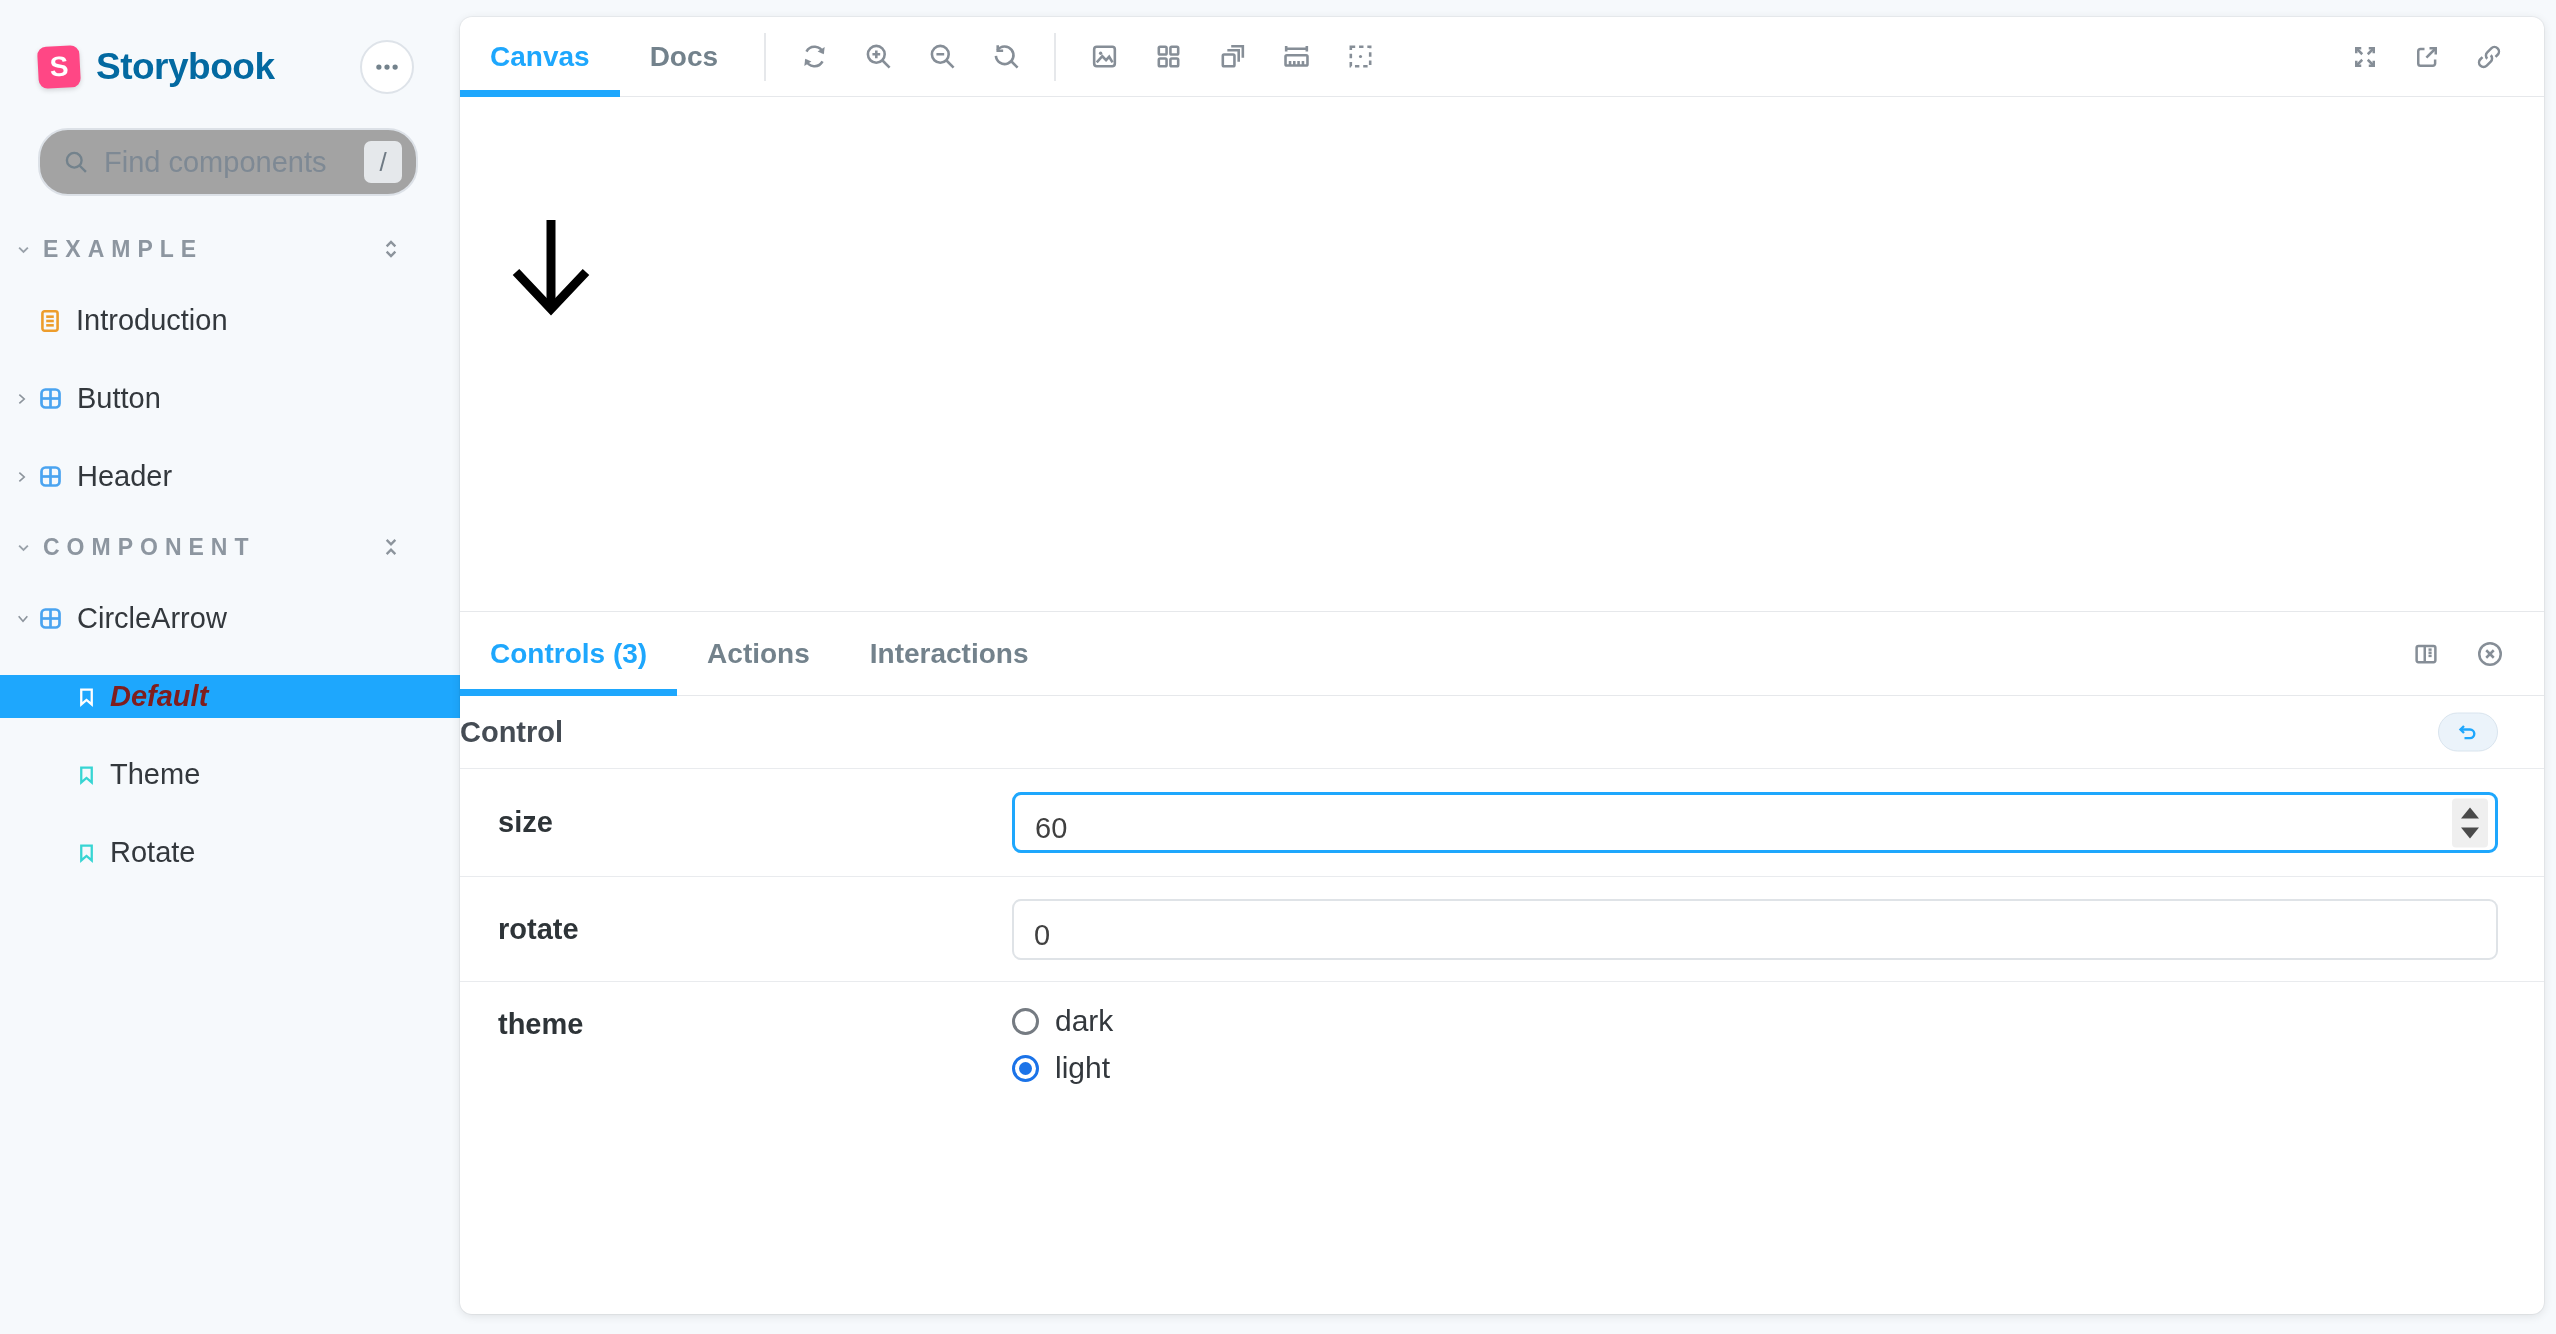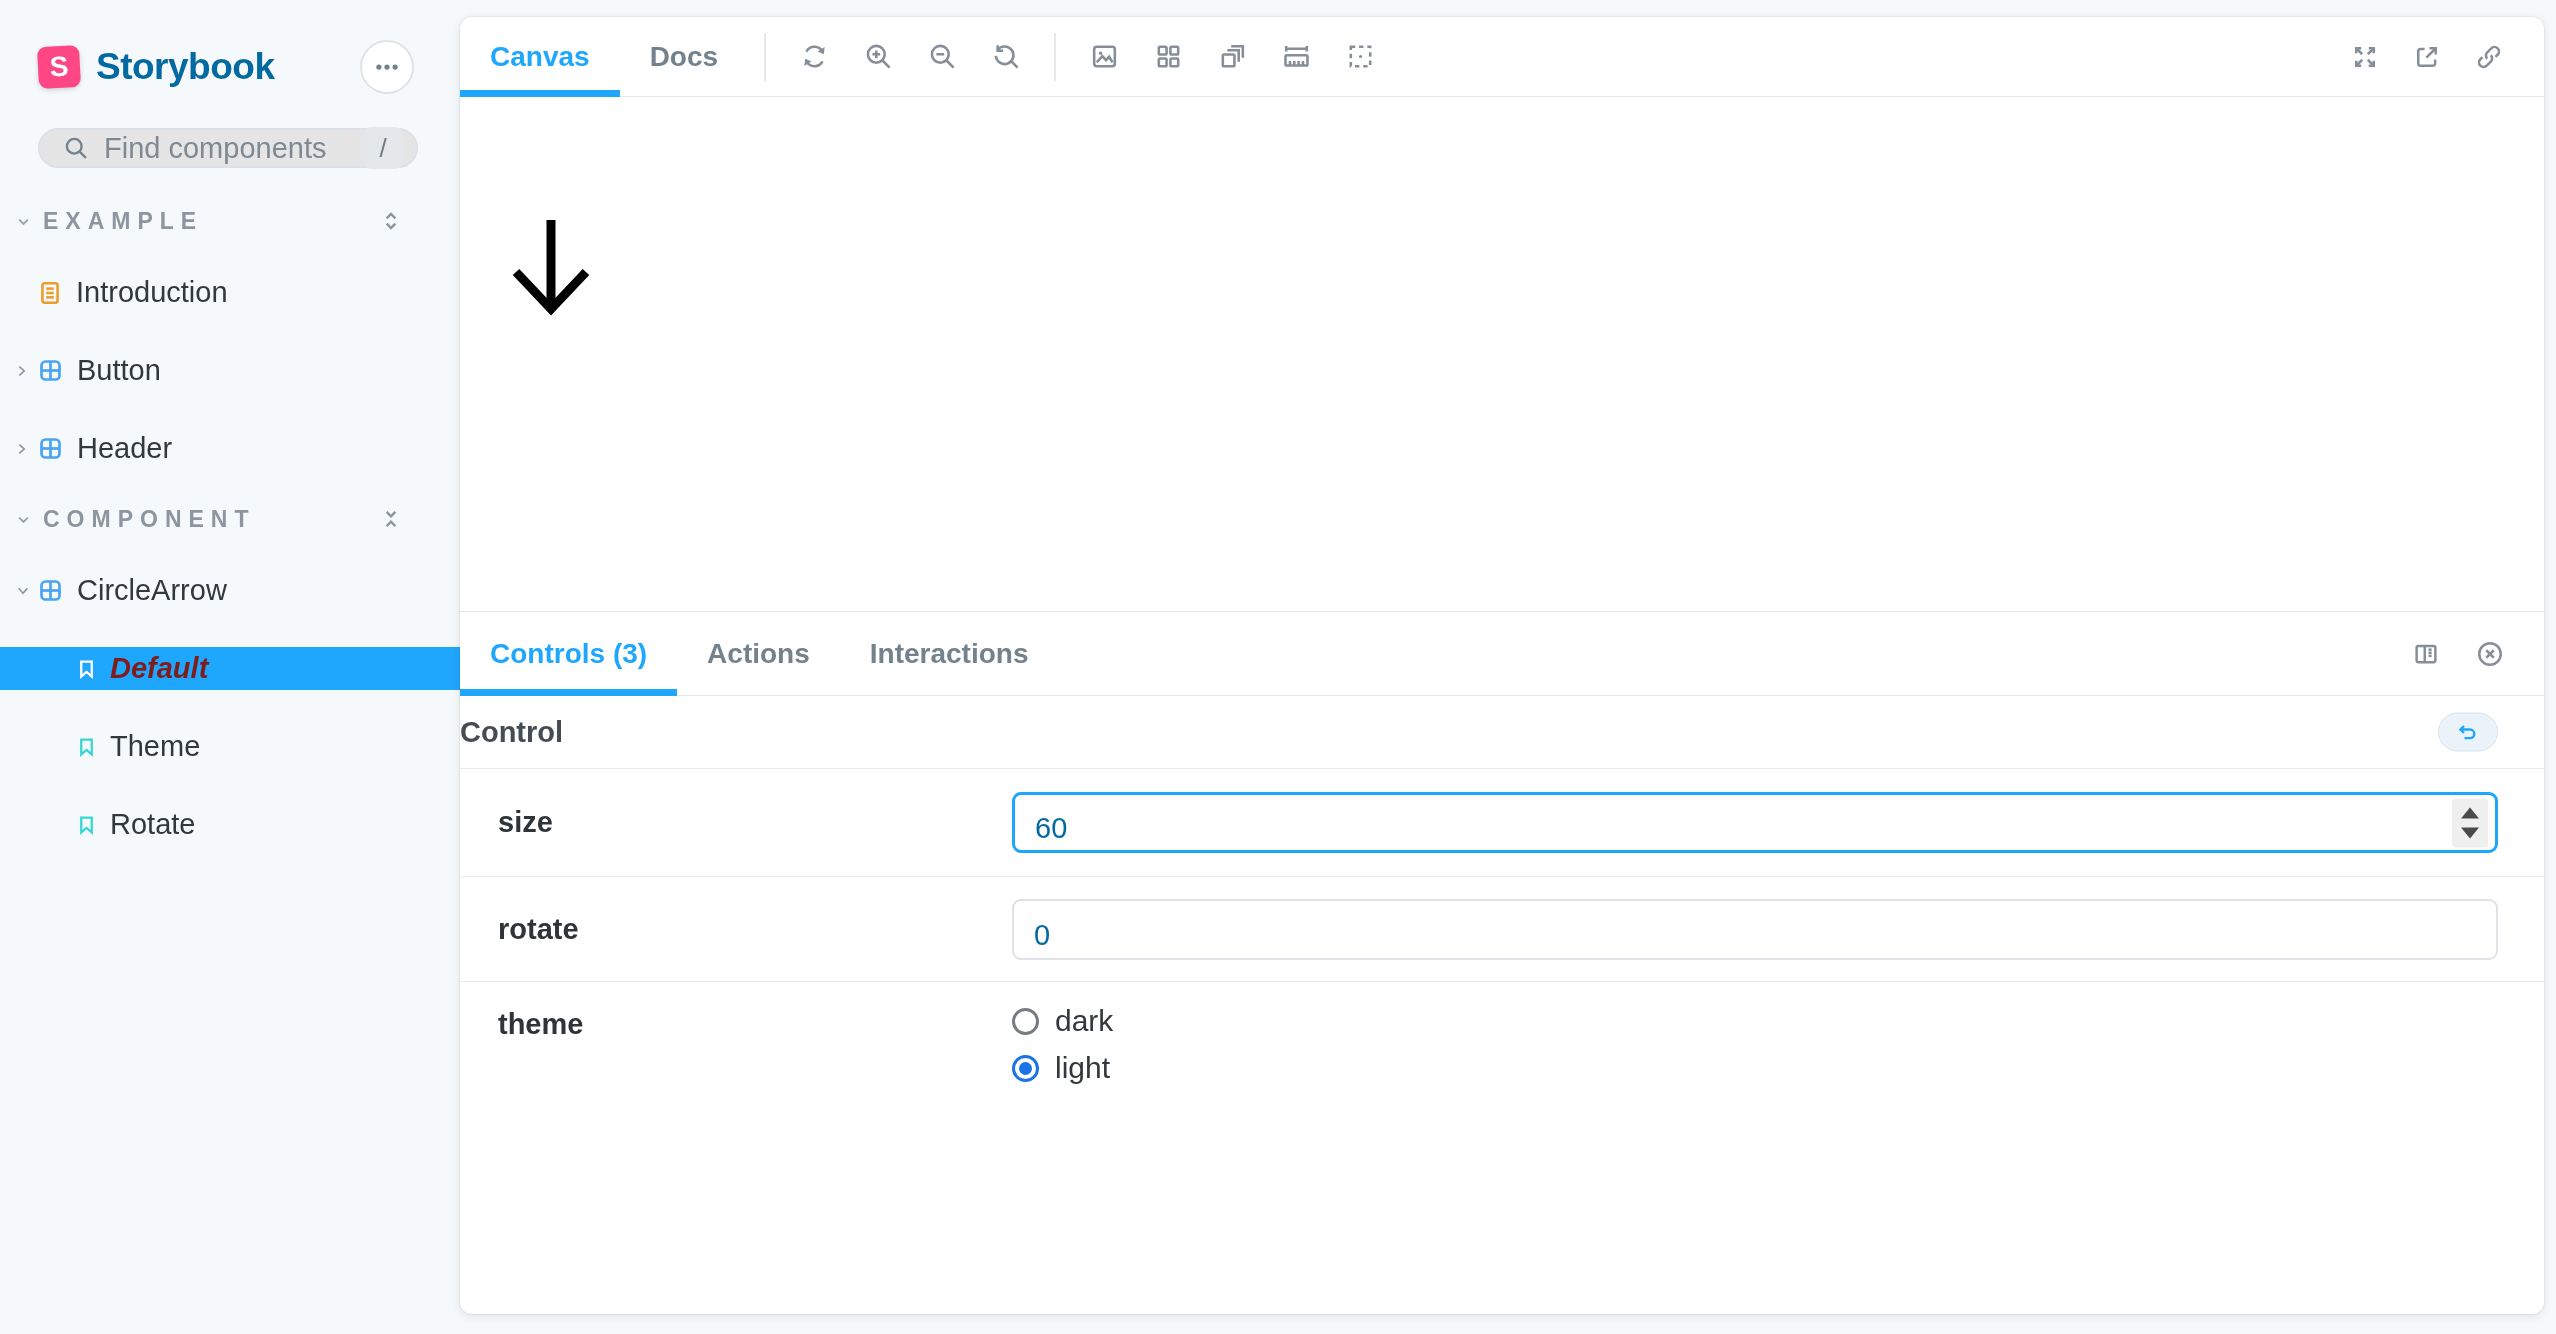--- a/index.html
+++ b/index.html
@@ -22,21 +22,21 @@
     color:#fff; font-weight:bold; font-size:28px; display:flex; align-items:center; justify-content:center;
     transform:rotate(-3deg); box-shadow:0 2px 5px rgba(0,0,0,.15);
   }
   .brand-title { font-size:37px; font-weight:bold; color:#0369a1; margin-left:16px; letter-spacing:-0.5px; }
   .menu-btn {
     width:54px; height:54px; border-radius:50%; background:#fff; border:2px solid #DEE3E9;
     display:flex; align-items:center; justify-content:center; color:#73828C; cursor:pointer;
   }
   .search-wrap { position:relative; margin:34px 42px 0 38px; }
   .search-box {
-    width:100%; height:40px; border:2px solid #DCE1E7; border-radius:30px; background:#e5e5e5;
+    width:100%; height:68px; border:2px solid #DCE1E7; border-radius:30px; background:#a3a3a3;
     display:flex; align-items:center; padding:0 14px 0 22px;
   }
   .search-box svg { flex:none; color:#73828C; }
   .search-box input {
     border:none; outline:none; background:transparent; flex:1; min-width:0;
     font-family:inherit; font-size:29px; color:#444; margin-left:14px;
   }
   .search-box input::placeholder { color:#7E8994; }
   .slash-badge {
     flex:none; width:38px; height:42px; border-radius:7px; background:#E5E8EB;
@@ -104,21 +104,21 @@
     display:flex; align-items:center; justify-content:center; color:#1EA7FD; cursor:pointer;
   }
   .crow { display:flex; align-items:center; flex:none; }
   .row-size   { height:108px; border-bottom:1px solid #E9EBEE; }
   .row-rotate { height:105px; border-bottom:1px solid #E9EBEE; }
   .row-theme  { padding:22px 0 0 0; align-items:flex-start; }
   .row-label { font-size:29px; font-weight:bold; color:#2E3438; }
   .num-wrap { position:relative; width:100%; }
   .ctl-input {
     width:100%; height:61px; border-radius:9px; border:2px solid #DFE3E7; background:#fff;
-    font-family:inherit; font-size:29px; color:#0369a1; padding:12px 60px 0 20px; outline:none;
+    font-family:inherit; font-size:29px; color:#404040; padding:12px 60px 0 20px; outline:none;
     -moz-appearance:textfield; appearance:textfield;
   }
   .ctl-input::-webkit-inner-spin-button,.ctl-input::-webkit-outer-spin-button { -webkit-appearance:none; }
   .ctl-input.highlight { border:3px solid #1EA7FD; }
   .spinner {
     position:absolute; right:10px; top:50%; transform:translateY(-50%);
     width:36px; height:49px; background:#EFEFEF; border-radius:4px; cursor:pointer;
     display:flex; flex-direction:column; align-items:center; justify-content:center; gap:9px;
   }
   .spin-up   { width:0; height:0; border-left:9px solid transparent; border-right:9px solid transparent; border-bottom:11px solid #4A4A4A; }

